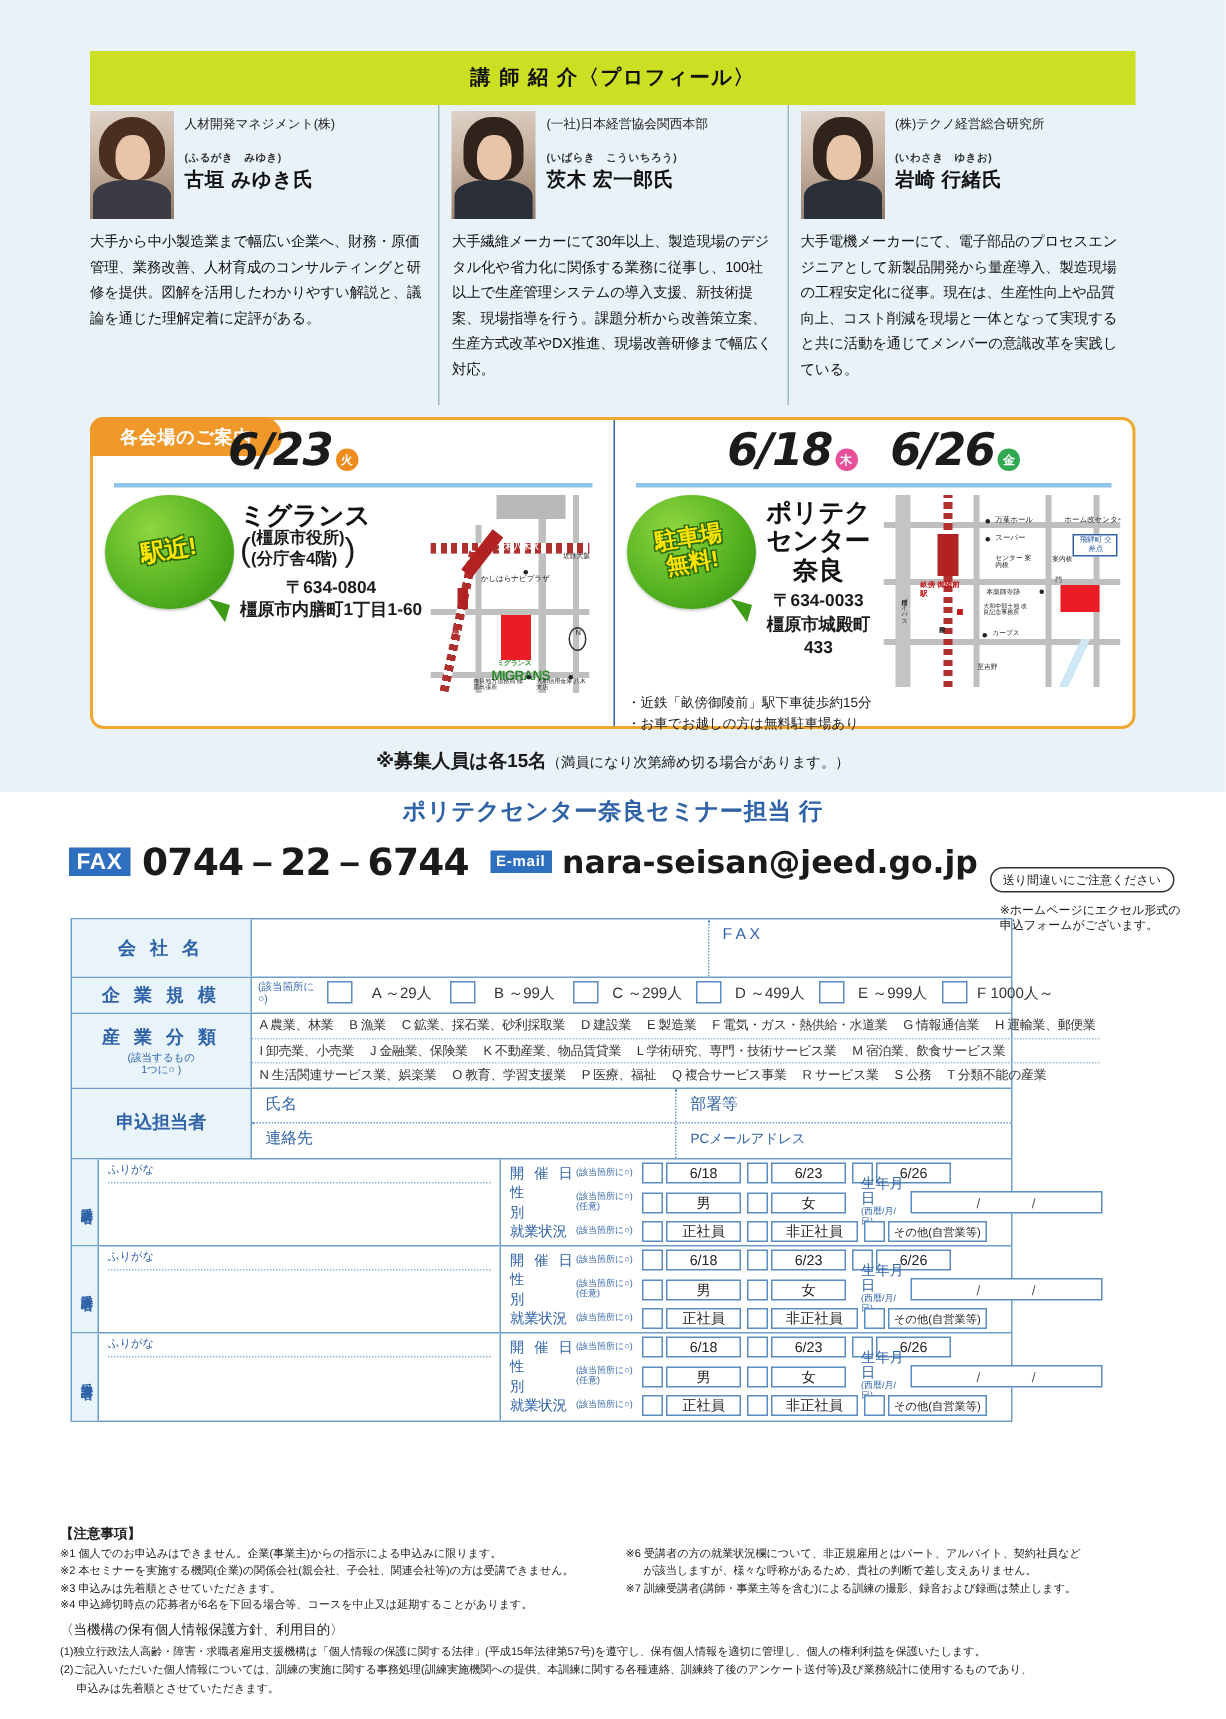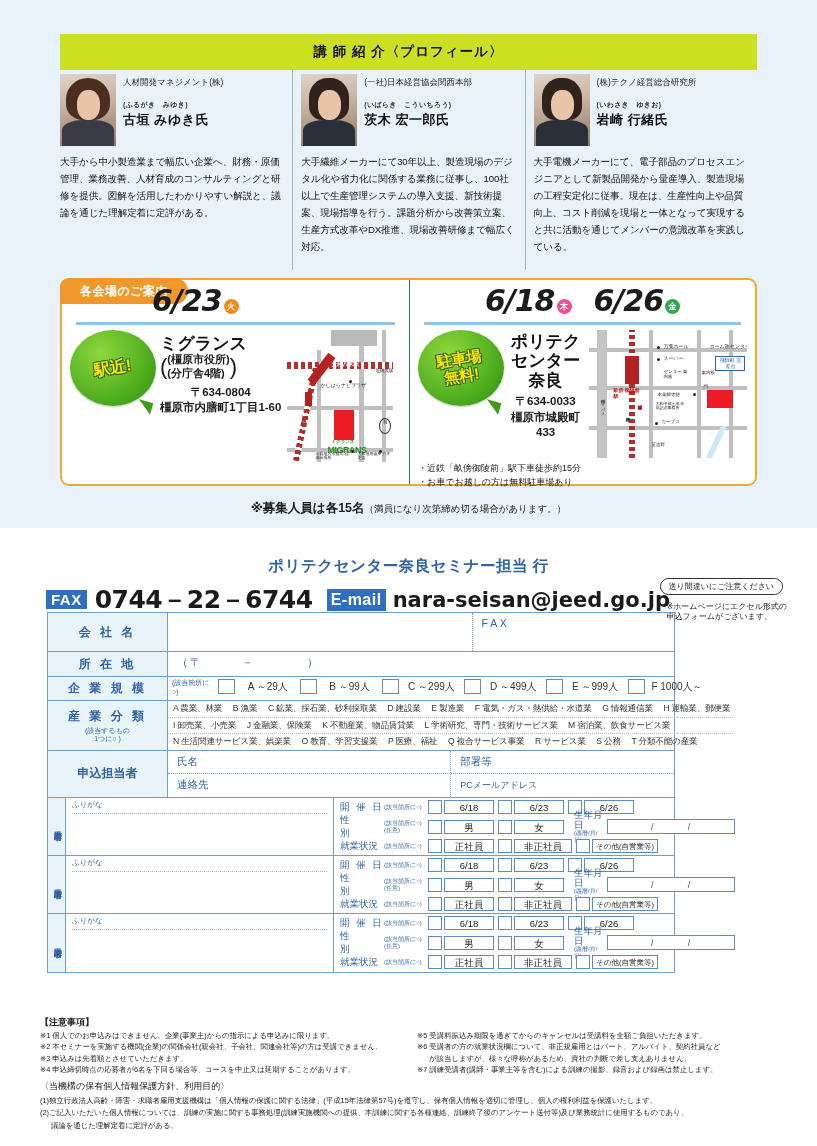--- a/index.html
+++ b/index.html
@@ -109,25 +109,25 @@
   .kbox{ position:absolute; border:1px solid #2f63a8; font-size:5px; color:#2f63a8;
     text-align:center; line-height:1.1; padding:1px; background:#fff;}
 
   .note-center{ position:absolute; top:498px; width:100%; text-align:center; }
   .note-center .b{ font-size:12.5px; font-weight:bold; }
   .note-center .s{ font-size:9.5px; }
 
   
   .fax-area{ position:absolute; left:0; top:528px; width:817px; }
   .to-line{ text-align:center; font-size:15.5px; font-weight:bold; color:#2f63a8;
-    letter-spacing:.5px; padding-top:28px; }
+    letter-spacing:.5px; padding-top:3px; }
   .faxrow{ display:flex; align-items:center; padding:6px 0 4px 46px; }
   .tagbox{ background:#2f6fc0; color:#fff; font-weight:bold; padding:1px 5px;
     font-size:15px; letter-spacing:.5px;}
-  .tagbox.sm{ font-size:16px; padding:2px 4px; }
+  .tagbox.sm{ font-size:10px; padding:2px 4px; }
   .faxnum{ font-size:25px; font-weight:bold; letter-spacing:-.5px; margin:0 14px 0 8px;
     font-family:"DejaVu Sans",sans-serif;}
   .email{ font-size:21px; font-weight:bold; margin-left:7px; font-family:"DejaVu Sans",sans-serif;}
   .warn-pill{
     position:absolute; right:34px; top:578px; border:1px solid #333; border-radius:10px;
     font-size:8px; padding:2px 8px; background:#fff; white-space:nowrap;
   }
   .excel-note{ position:absolute; right:30px; top:602px; font-size:8px; line-height:1.3;
     text-align:left; }
 
@@ -427,27 +427,20 @@
         <div style="width:40%;border-left:1.4px dotted #6f9ec9;">
           <div style="height:18px;position:relative;">
             <span class="mini">F A X</span>
             <div style="position:absolute;inset:0;"></div>
           </div>
         </div>
       </div>
     </div>
   </div>
 
-  <div class="frow">
-    <div class="lbl">所 在 地</div>
-    <div class="cell h19" style="height:24px;position:relative;">
-      <span class="zip">（〒　　　－　　　　）</span>
-      <div style="position:absolute;inset:0;"></div>
-    </div>
-  </div>
 
   <div class="frow">
     <div class="lbl">企 業 規 模</div>
     <div class="cell" style="height:19px;">
       <div class="sizecell">
         <span class="mini sm" style="padding:0 2px 0 4px;font-size:7px;">(該当箇所に○)</span>
         <span class="chk"></span>
         <span class="sizetxt">A ～29人</span>
         <span class="chk"></span>
         <span class="sizetxt">B ～99人</span>
@@ -692,25 +685,24 @@
 <div class="notes">
   <div class="notes-h">【注意事項】</div>
   <div class="notes-2col">
     <div class="nc">
       <div class="ni">※1 個人でのお申込みはできません。企業(事業主)からの指示による申込みに限ります。</div>
       <div class="ni">※2 本セミナーを実施する機関(企業)の関係会社(親会社、子会社、関連会社等)の方は受講できません。</div>
       <div class="ni">※3 申込みは先着順とさせていただきます。</div>
       <div class="ni">※4 申込締切時点の応募者が6名を下回る場合等、コースを中止又は延期することがあります。</div>
     </div>
     <div class="nc">
-      <div class="ni">※5 受講料振込み期限を過ぎてからのキャンセルは受講料を全額ご負担いただきます。</div>
       <div class="ni">※6 受講者の方の就業状況欄について、非正規雇用とはパート、アルバイト、契約社員など</div>
       <div class="ni ind">が該当しますが、様々な呼称があるため、貴社の判断で差し支えありません。</div>
       <div class="ni">※7 訓練受講者(講師・事業主等を含む)による訓練の撮影、録音および録画は禁止します。</div>
     </div>
   </div>
   <div class="privacy-h">〈当機構の保有個人情報保護方針、利用目的〉</div>
   <div class="privacy">
     <p>(1)独立行政法人高齢・障害・求職者雇用支援機構は「個人情報の保護に関する法律」(平成15年法律第57号)を遵守し、保有個人情報を適切に管理し、個人の権利利益を保護いたします。</p>
     <p>(2)ご記入いただいた個人情報については、訓練の実施に関する事務処理(訓練実施機関への提供、本訓練に関する各種連絡、訓練終了後のアンケート送付等)及び業務統計に使用するものであり、</p>
-    <p class="ind">議論を通じた理解定着に定評がある。</p>
+    <p class="ind">申込みは先着順とさせていただきます。</p>
   </div>
 </div>
 
 </body></html>

